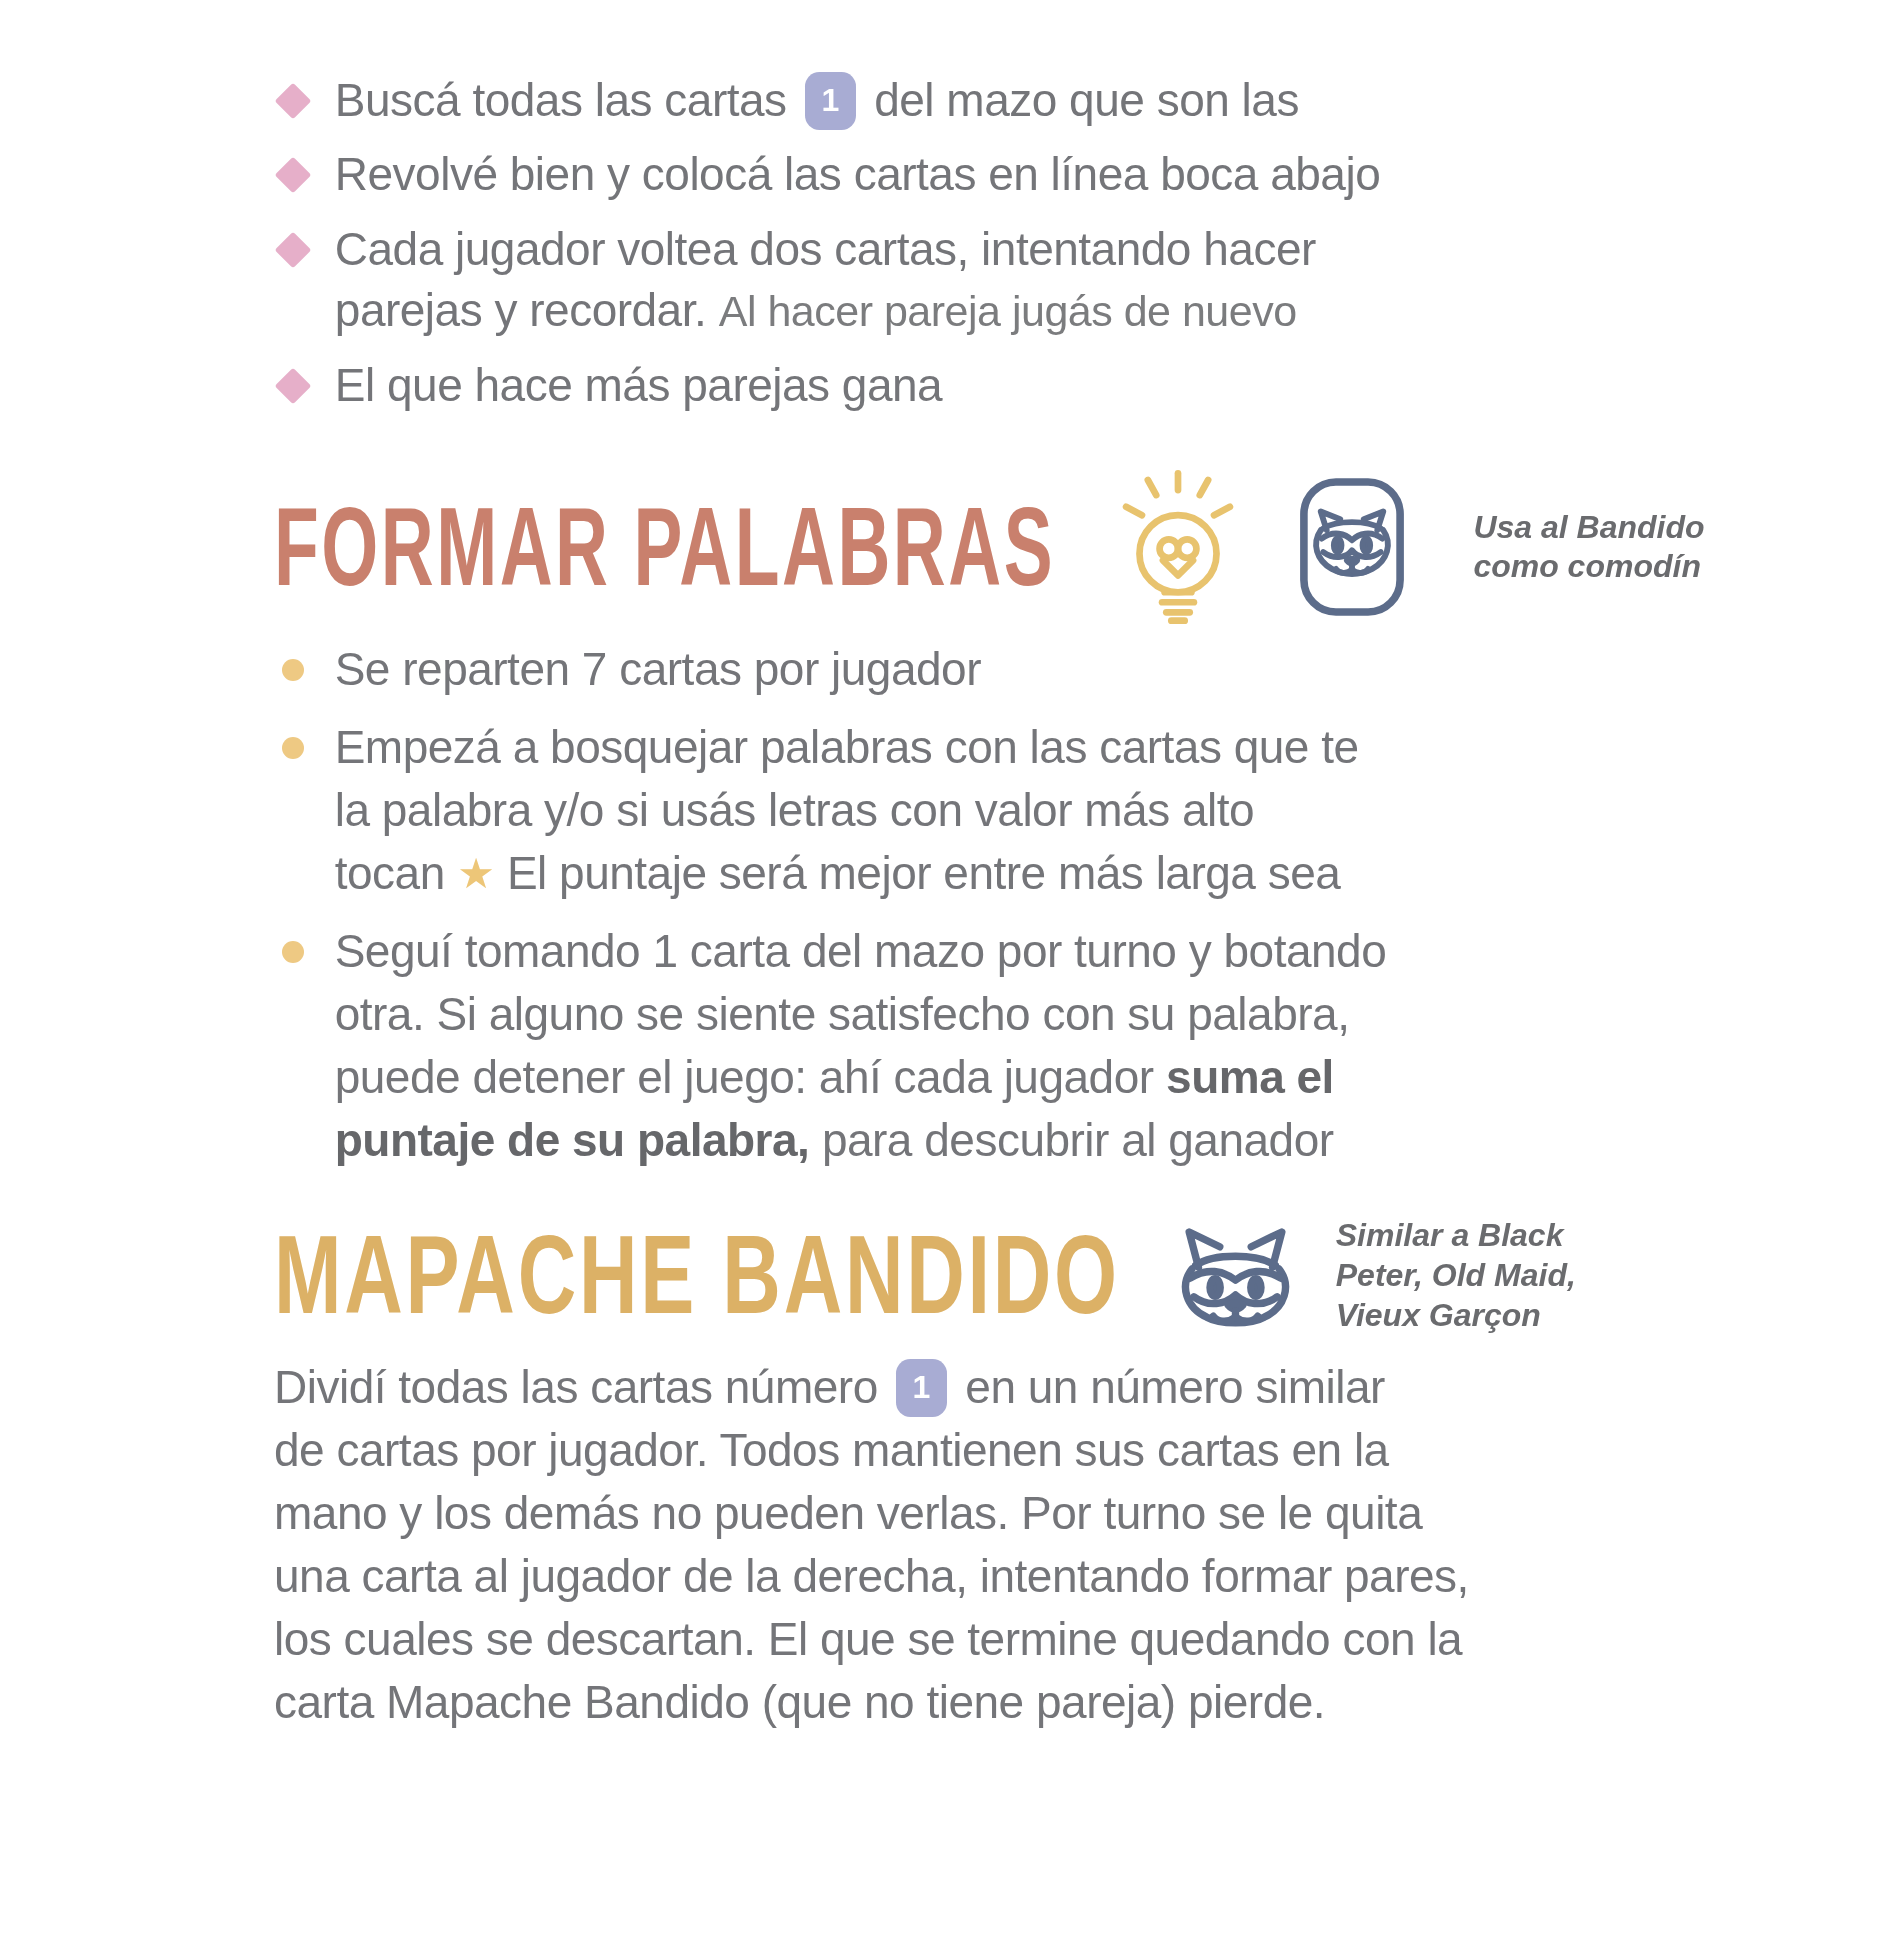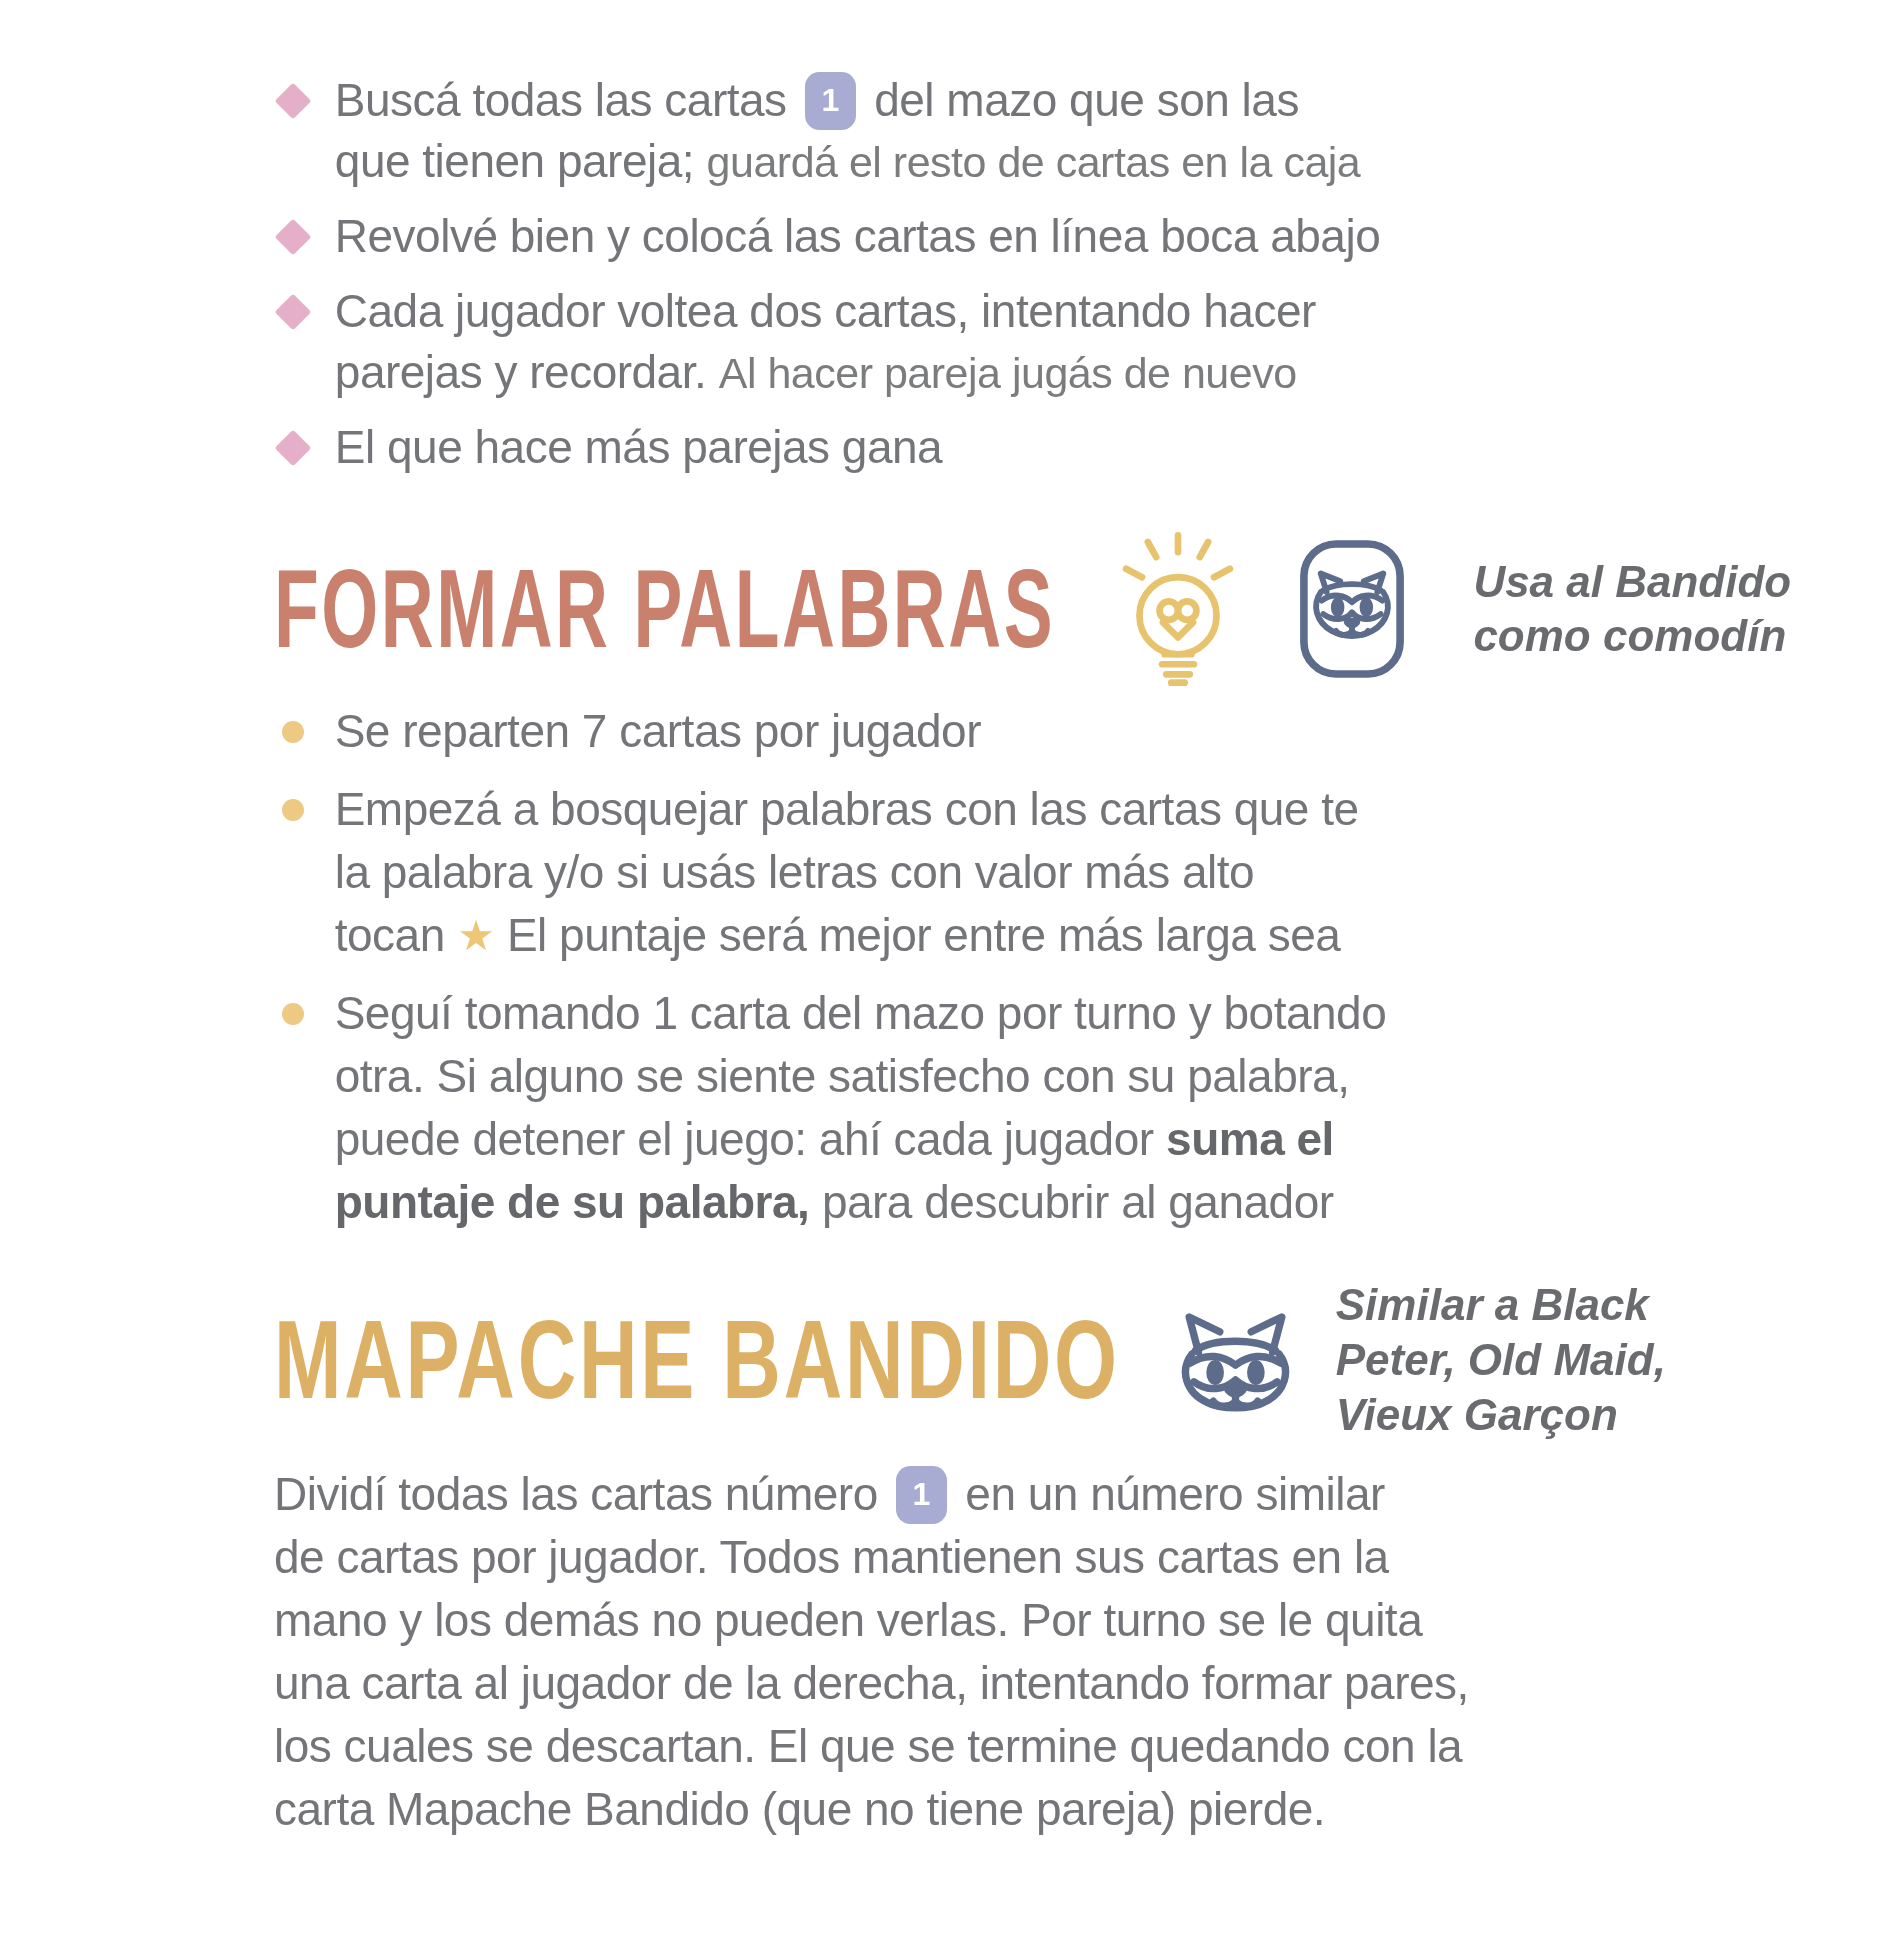--- a/index.html
+++ b/index.html
@@ -9,21 +9,21 @@
   .page { position: relative; width: 1902px; height: 1950px; padding: 54px 0 0 274px; }
 
   
   .h-row { display: flex; align-items: center; white-space: nowrap; }
   .title { font-weight: 700; font-size: 111px; line-height: 1; display: inline-block;
            transform-origin: left center; }
   .t-memoria { color: #8595ba; letter-spacing: 4.8px; transform: scaleX(0.97); margin-right: -9.6px; }
   .t-formar  { color: #c9806d; letter-spacing: 3.8px; transform: scaleX(0.66); margin-right: -399px; }
   .t-mapache { color: #dcb166; letter-spacing: 3.8px; transform: scaleX(0.73); margin-right: -298px; }
 
-  .caption { font-style: italic; font-weight: 600; font-size: 44px; line-height: 1.24; color: #6a6b6e; }
+  .caption { font-style: italic; font-weight: 600; font-size: 32px; line-height: 1.24; color: #6a6b6e; }
 
   
   ul { list-style: none; }
   li { display: flex; align-items: flex-start; margin-bottom: 13.4px; }
   .txt { font-size: 46px; letter-spacing: -0.5px; }
   .memoria-list { margin-top: 16px; }
   .memoria-list .txt .line { line-height: 61px; }
   .formar-list { margin-top: 11.5px; }
   .formar-list li { margin-bottom: 15.4px; }
   .formar-list .txt .line { line-height: 63px; }
@@ -63,24 +63,20 @@
   <section class="sec-memoria">
 
     <ul class="memoria-list">
       <li>
         <span class="bullet-diamond"></span>
         <div class="txt">
           <div class="line">
             <span>Buscá todas las cartas</span>
             <span class="badge">1</span>
             <span>del mazo que son las</span>
-          </div>
-          <div class="line">
-            <span>que tienen pareja;</span>
-            <span class="cond">guardá el resto de cartas en la caja</span>
           </div>
         </div>
       </li>
       <li>
         <span class="bullet-diamond"></span>
         <div class="txt">
             <div class="line">
           <span>Revolvé bien y colocá las cartas en línea boca abajo</span>
         </div>
           </div>

